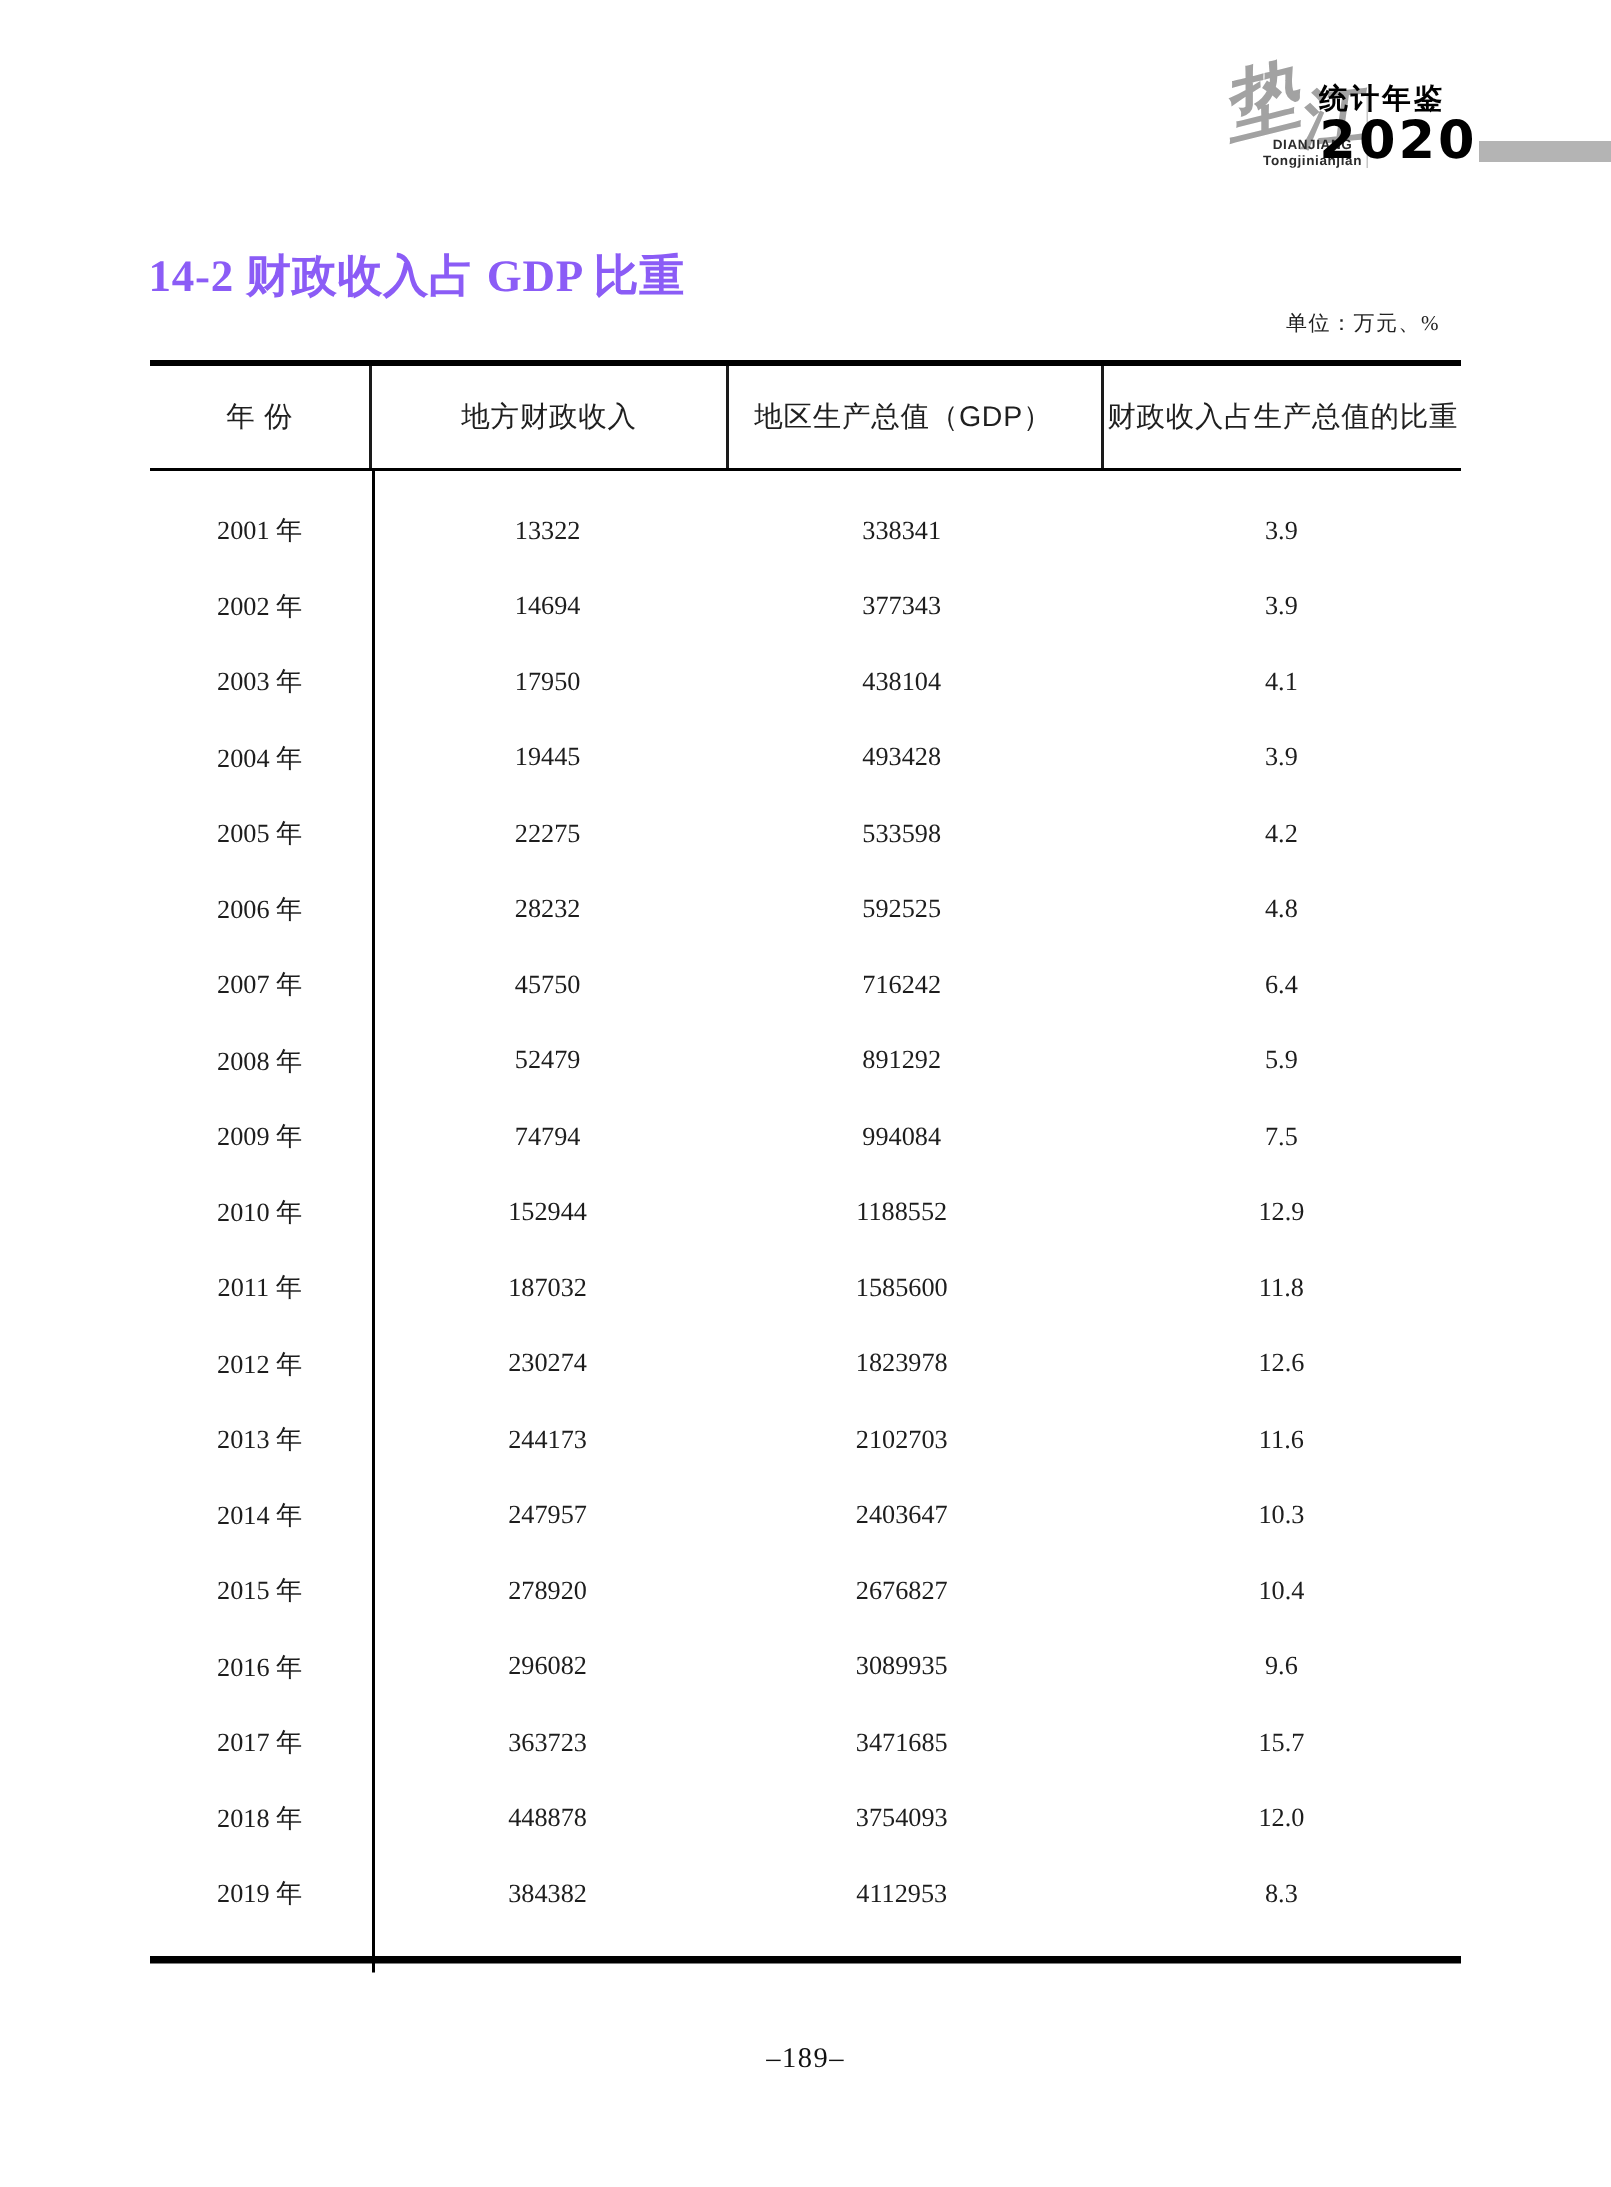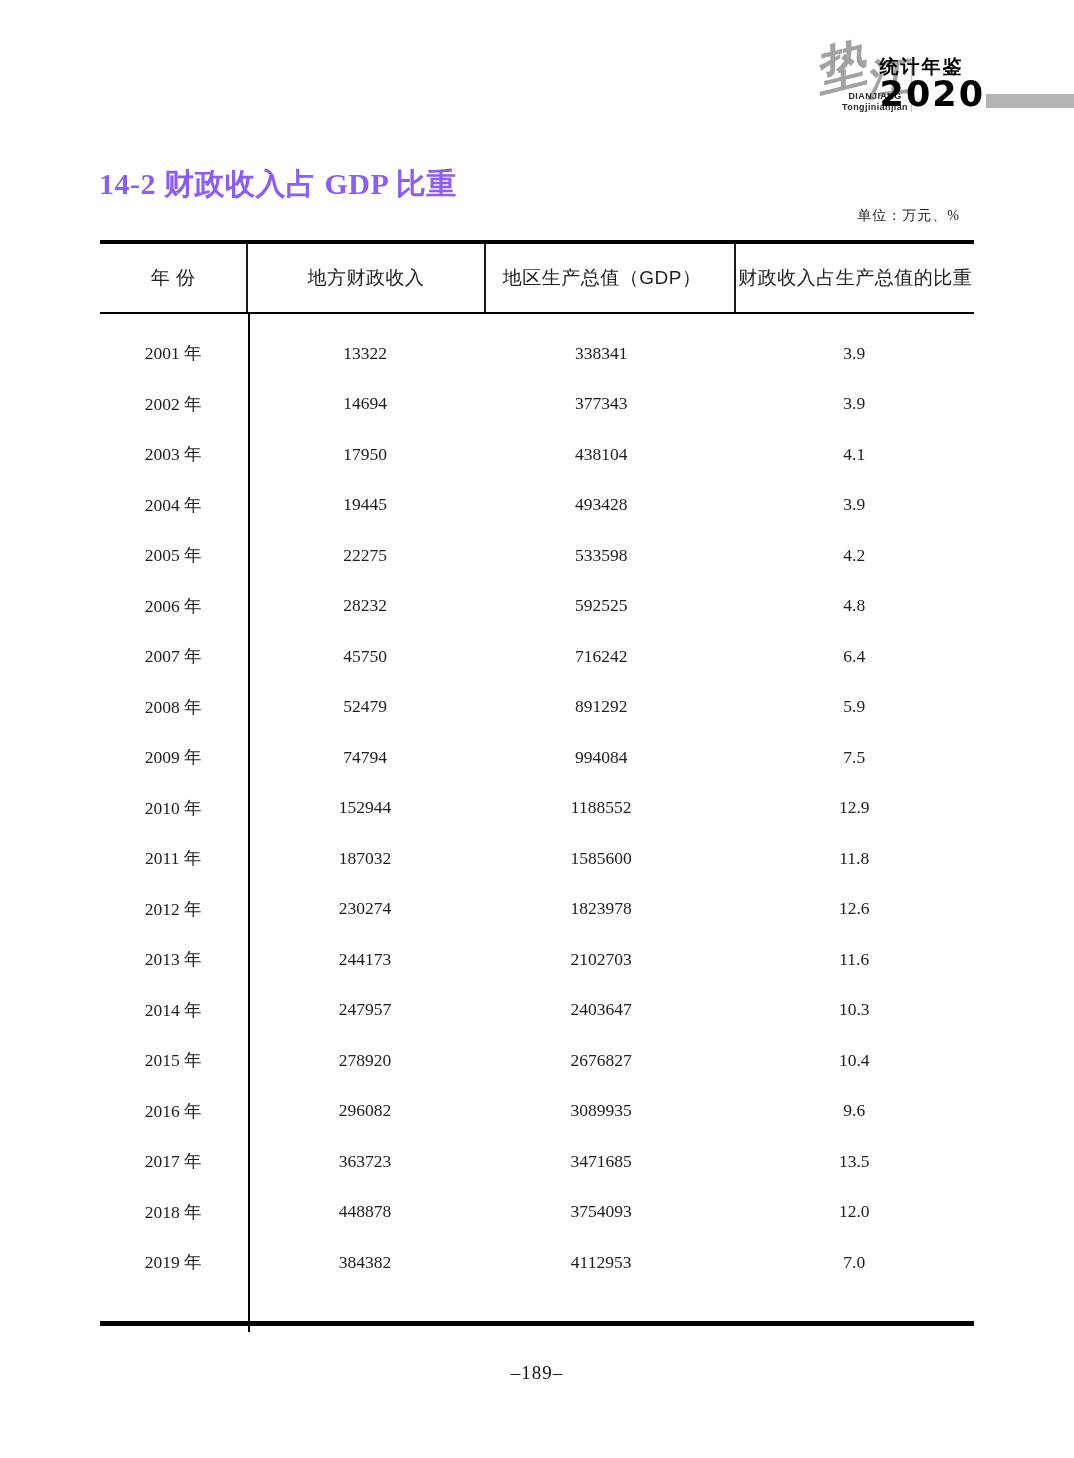--- a/index.html
+++ b/index.html
@@ -62,21 +62,21 @@
     box-sizing: border-box; height: 100%;
   }
   .th + .th { border-left: 2px solid #1a1a1a; }
   .c1 { width: 17.05%; }
   .c2 { width: 27.69%; }
   .c3 { width: 27.34%; }
   .c4 { width: 27.92%; margin-left: 16px; }
 
   .tbody {
     position: relative;
-    padding: 14px 0 33px 0;
+    padding: 14px 0 16px 0;
     border-bottom: 5px solid #000;
   }
   .tbody::after {
     content: "";
     position: absolute;
     left: 17.05%; top: 0; bottom: -11px;
     width: 2px; margin-left: -1px;
     background: #000;
   }
   .row {
@@ -215,32 +215,32 @@
         <div class="row">
           <div class="cell c1">2016 年</div>
           <div class="cell c2">296082</div>
           <div class="cell c3">3089935</div>
           <div class="cell c4">9.6</div>
         </div>
         <div class="row">
           <div class="cell c1">2017 年</div>
           <div class="cell c2">363723</div>
           <div class="cell c3">3471685</div>
-          <div class="cell c4">13.5</div>
+          <div class="cell c4">15.7</div>
         </div>
         <div class="row">
           <div class="cell c1">2018 年</div>
           <div class="cell c2">448878</div>
           <div class="cell c3">3754093</div>
           <div class="cell c4">12.0</div>
         </div>
         <div class="row">
           <div class="cell c1">2019 年</div>
           <div class="cell c2">384382</div>
           <div class="cell c3">4112953</div>
-          <div class="cell c4">7.0</div>
+          <div class="cell c4">8.3</div>
         </div>
       </div>
   </section>
 
   <div class="page-number">–189–</div>
 
 </div>
 
 </body></html>

